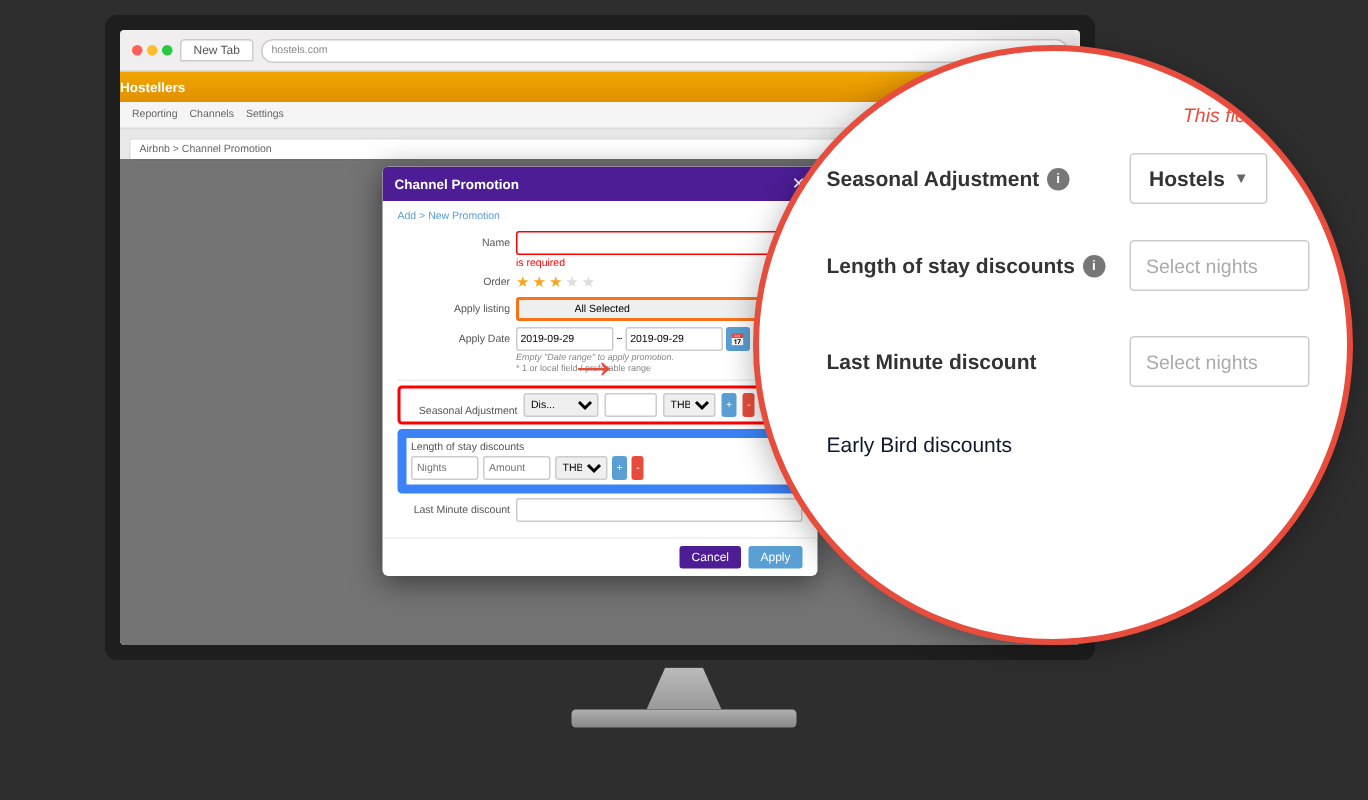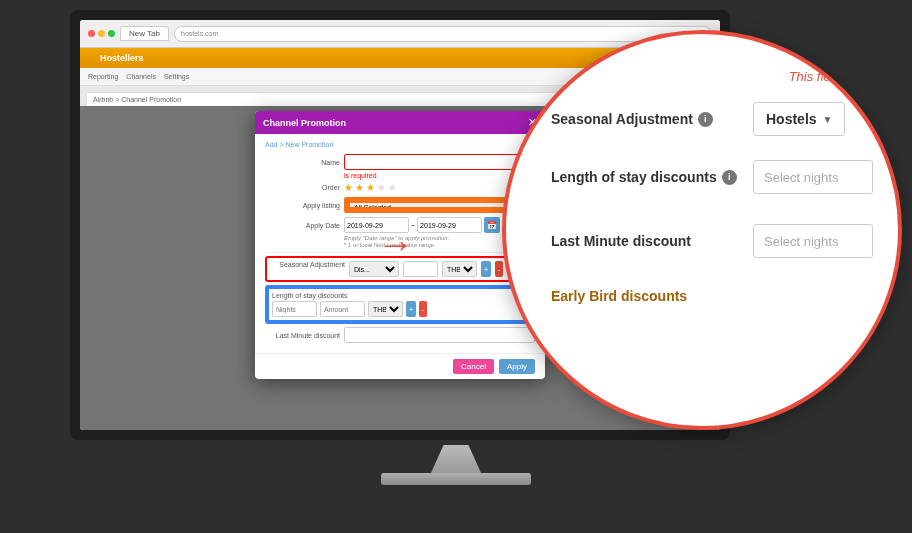--- a/index.html
+++ b/index.html
@@ -28,42 +28,42 @@
           <div style="width:7px;height:7px;border-radius:50%;background:#28c840;"></div>
         </div>
         <div style="background:white;border:1px solid #ccc;border-radius:3px 3px 0 0;padding:2px 8px;font-size:8px;color:#555;">
           <span>New Tab</span>
         </div>
         <div style="flex:1;height:16px;background:white;border:1px solid #ccc;border-radius:8px;display:flex;align-items:center;padding:0 6px;font-size:7px;color:#888;">
           <span>hostels.com</span>
         </div>
       </div>
 
-      <div style="background:linear-gradient(to bottom,#f0a500,#e09000);height:20px;display:flex;align-items:center;padding:0 20px;">
+      <div style="background:linear-gradient(to bottom,#f0a500,#e09000);height:20px;display:flex;align-items:center;padding:0 0;">
         <span style="color:white;font-size:9px;font-weight:bold;">Hostellers</span>
         <span style="margin-left:auto;color:white;font-size:7px;">Demo Panel Visa Hostels</span>
       </div>
 
       <div style="background:#f5f5f5;height:18px;display:flex;align-items:center;padding:0 8px;border-bottom:1px solid #ddd;font-size:7px;color:#666;gap:8px;">
         <span>Reporting</span>
         <span>Channels</span>
         <span>Settings</span>
       </div>
 
       <div style="background:#e8e8e8;padding:6px;height:calc(100% - 66px);position:relative;">
 
         <div style="background:white;border:1px solid #ddd;border-radius:2px;padding:3px 6px;font-size:7px;color:#666;margin-bottom:5px;">
           Airbnb &gt; Channel Promotion
         </div>
 
         <div style="position:absolute;top:20px;left:0;right:0;bottom:0;background:rgba(0,0,0,0.5);z-index:10;display:flex;justify-content:center;align-items:flex-start;padding-top:5px;">
 
           <div style="background:white;border-radius:4px;width:290px;box-shadow:0 4px 20px rgba(0,0,0,0.5);font-size:8px;overflow:hidden;">
 
-            <div style="background:#a21caf;color:white;padding:5px 8px;display:flex;justify-content:space-between;align-items:center;">
+            <div style="background:#4c1d95;color:white;padding:5px 8px;display:flex;justify-content:space-between;align-items:center;">
               <span style="font-size:9px;font-weight:bold;">Channel Promotion</span>
               <span style="cursor:pointer;font-size:11px;">✕</span>
             </div>
 
             <div style="padding:7px 10px;">
               <div style="font-size:7px;color:#5a9fd4;margin-bottom:6px;">Add &gt; New Promotion</div>
 
               <div style="display:flex;align-items:center;margin-bottom:2px;gap:4px;">
                 <span style="width:75px;text-align:right;color:#555;font-size:7px;flex-shrink:0;">Name</span>
                 <input style="flex: 1 1 0%; height: 16px; border: 1px solid red; border-radius: 2px; font-size: 7px; padding: 0px 3px;" value="">
@@ -76,55 +76,55 @@
                   <span style="color:#f5a623;font-size:10px;">★</span>
                   <span style="color:#f5a623;font-size:10px;">★</span>
                   <span style="color:#f5a623;font-size:10px;">★</span>
                   <span style="color:#ddd;font-size:10px;">★</span>
                   <span style="color:#ddd;font-size:10px;">★</span>
                 </div>
               </div>
 
               <div style="display:flex;align-items:center;margin-bottom:4px;gap:4px;">
                 <span style="width:75px;text-align:right;color:#555;font-size:7px;flex-shrink:0;">Apply listing</span>
-                <select style="height:16px;border:6px solid #f97316;border-radius:2px;font-size:7px;flex:1;">
+                <select style="height:16px;border:2px solid #f97316;border-radius:2px;font-size:7px;flex:1;padding-left:33px;">
                   <option>All Selected</option>
                 </select>
               </div>
 
               <div style="display:flex;align-items:center;margin-bottom:2px;gap:4px;">
                 <span style="width:75px;text-align:right;color:#555;font-size:7px;flex-shrink:0;">Apply Date</span>
                 <div style="display:flex;align-items:center;gap:2px;flex:1;">
                   <input value="2019-09-29" style="width: 65px; height: 16px; border: 1px solid rgb(204, 204, 204); border-radius: 2px; font-size: 7px; padding: 0px 2px;">
                   <span style="font-size:7px;">~</span>
                   <input value="2019-09-29" style="width: 65px; height: 16px; border: 1px solid rgb(204, 204, 204); border-radius: 2px; font-size: 7px; padding: 0px 2px;">
                   <button style="width:16px;height:16px;background:#5a9fd4;border:none;border-radius:2px;color:white;font-size:8px;cursor:pointer;">📅</button>
                 </div>
               </div>
               <div style="font-size:6px;color:#888;margin-left:79px;font-style:italic;margin-bottom:1px;">Empty "Date range" to apply promotion.</div>
               <div style="font-size:6px;color:#888;margin-left:79px;margin-bottom:4px;">* 1 or local field / preferable range</div>
 
               <hr style="border:none;border-top:1px solid #eee;margin:3px 0;">
 
               <div style="border:2px solid red;border-radius:3px;padding:3px;margin-bottom:3px;">
-                <div style="display:flex;align-items:flex-start;gap:4px;">
+                <div style="display:flex;align-items:flex-end;gap:4px;">
                   <span style="width:75px;text-align:right;color:#555;font-size:7px;flex-shrink:0;">Seasonal Adjustment</span>
                   <select style="width:50px;height:16px;border:1px solid #ccc;border-radius:2px;font-size:7px;">
                     <option>Dis...</option>
                   </select>
                   <input style="width: 35px; height: 16px; border: 1px solid rgb(204, 204, 204); border-radius: 2px; font-size: 7px;" value="">
                   <select style="width:35px;height:16px;border:1px solid #ccc;border-radius:2px;font-size:7px;">
                     <option>THB</option>
                   </select>
                   <button style="height:16px;background:#5a9fd4;color:white;border:none;border-radius:2px;font-size:7px;padding:0 3px;cursor:pointer;">+</button>
                   <button style="height:16px;background:#e74c3c;color:white;border:none;border-radius:2px;font-size:7px;padding:0 3px;cursor:pointer;">-</button>
                 </div>
               </div>
 
-              <div style="border:4px solid #3b82f6;border-radius:3px;padding:3px;margin-bottom:3px;">
+              <div style="border:6px solid #3b82f6;border-radius:3px;padding:3px;margin-bottom:3px;">
                 <div style="font-size:7px;color:#555;margin-bottom:2px;">
                   <span>Length of stay discounts</span>
                 </div>
                 <div style="display:flex;align-items:center;gap:3px;">
                   <input placeholder="Nights" style="width: 45px; height: 16px; border: 1px solid rgb(204, 204, 204); border-radius: 2px; font-size: 7px; padding: 0px 3px;">
                   <input placeholder="Amount" style="width: 45px; height: 16px; border: 1px solid rgb(204, 204, 204); border-radius: 2px; font-size: 7px; padding: 0px 3px;">
                   <select style="width:35px;height:16px;border:1px solid #ccc;border-radius:2px;font-size:7px;">
                     <option>THB</option>
                   </select>
                   <button style="height:16px;background:#5a9fd4;color:white;border:none;border-radius:2px;font-size:7px;padding:0 3px;cursor:pointer;">+</button>
@@ -133,21 +133,21 @@
               </div>
 
               <div style="display:flex;align-items:center;gap:4px;margin-bottom:3px;">
                 <span style="width:75px;text-align:right;color:#555;font-size:7px;flex-shrink:0;">Last Minute discount</span>
                 <input style="flex: 1 1 0%; height: 16px; border: 1px solid rgb(204, 204, 204); border-radius: 2px; font-size: 7px; padding: 0px 3px;">
               </div>
 
             </div>
 
             <div style="display:flex;justify-content:flex-end;gap:5px;padding:5px 10px;border-top:1px solid #eee;">
-              <button style="padding:3px 8px;background:#ec4899;color:white;border:none;border-radius:2px;font-size:8px;cursor:pointer;">Cancel</button>
+              <button style="padding:3px 8px;background:#4c1d95;color:white;border:none;border-radius:2px;font-size:8px;cursor:pointer;">Cancel</button>
               <button style="padding:3px 8px;background:#5a9fd4;color:white;border:none;border-radius:2px;font-size:8px;cursor:pointer;">Apply</button>
             </div>
           </div>
         </div>
 
       </div>
     </div>
   </div>
 
   <div style="position:absolute;bottom:60px;left:50%;transform:translateX(-50%);width:50px;height:28px;background:linear-gradient(to bottom,#bbb,#999);clip-path:polygon(25% 0%,75% 0%,100% 100%,0% 100%);"></div>
@@ -190,21 +190,21 @@
       <div style="display:flex;align-items:center;margin-bottom:30px;gap:12px;">
         <div style="font-size:14px;font-weight:bold;color:#333;width:190px;">
           <span>Last Minute discount</span>
         </div>
         <div style="flex:1;height:34px;border:1px solid #ccc;border-radius:3px;display:flex;align-items:center;padding:0 10px;font-size:13px;color:#aaa;background:white;cursor:pointer;">
           <span>Select nights</span>
         </div>
       </div>
 
       <div style="display:flex;align-items:center;gap:12px;">
-        <div style="font-size:14px;font-weight:bold;color:#a16207;width:190px;">
+        <div style="font-size:14px;font-weight:normal;color:#0f172a;width:190px;">
           <span>Early Bird discounts</span>
         </div>
       </div>
 
     </div>
   </div>
 
 </div>
 
 </body></html>

